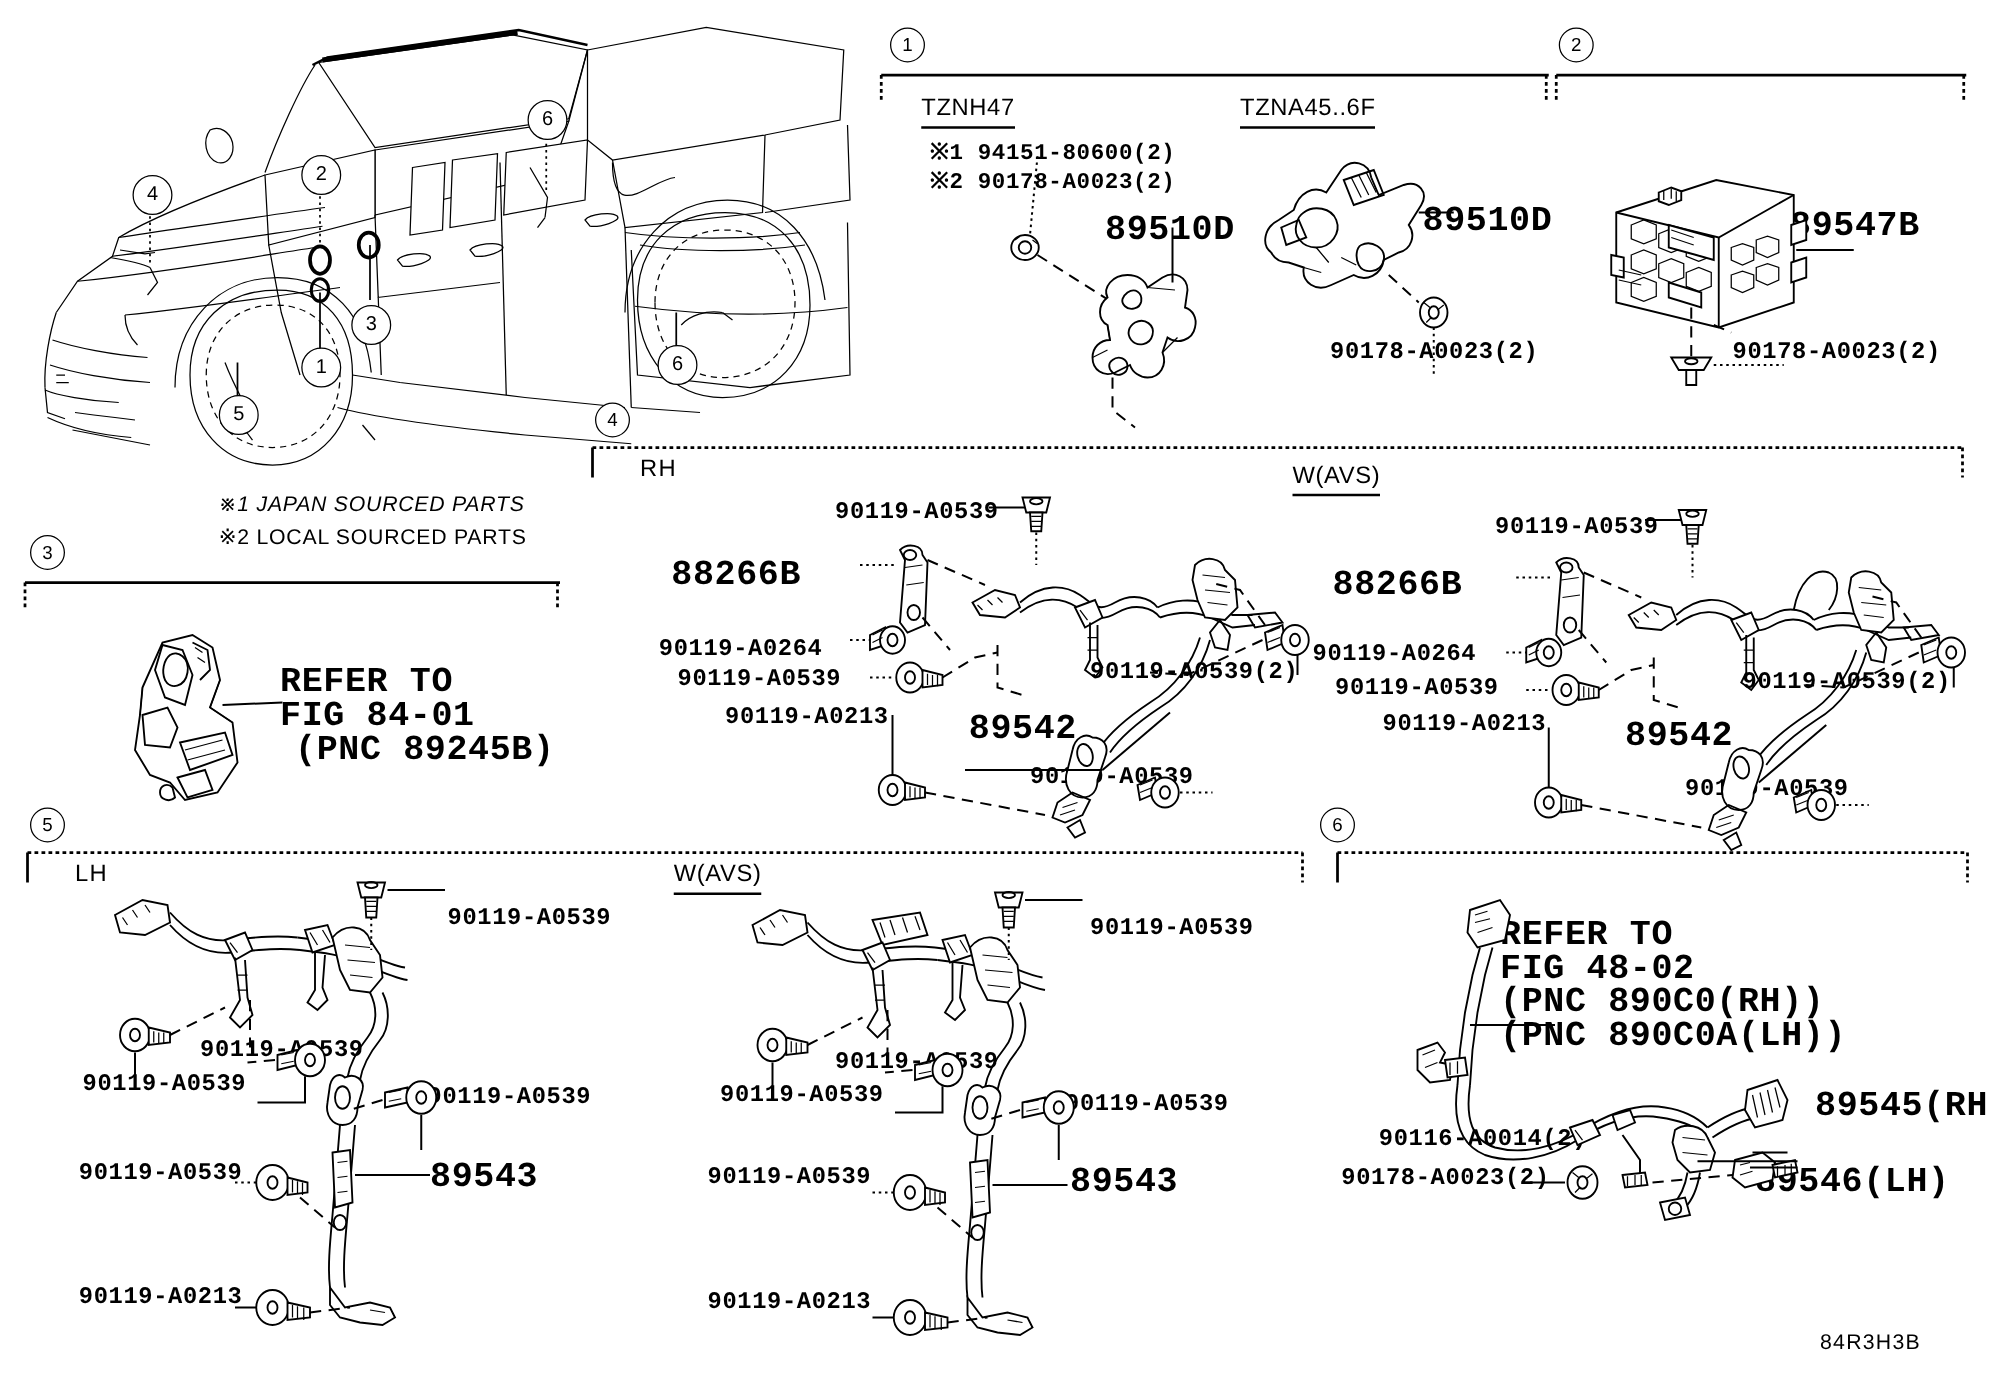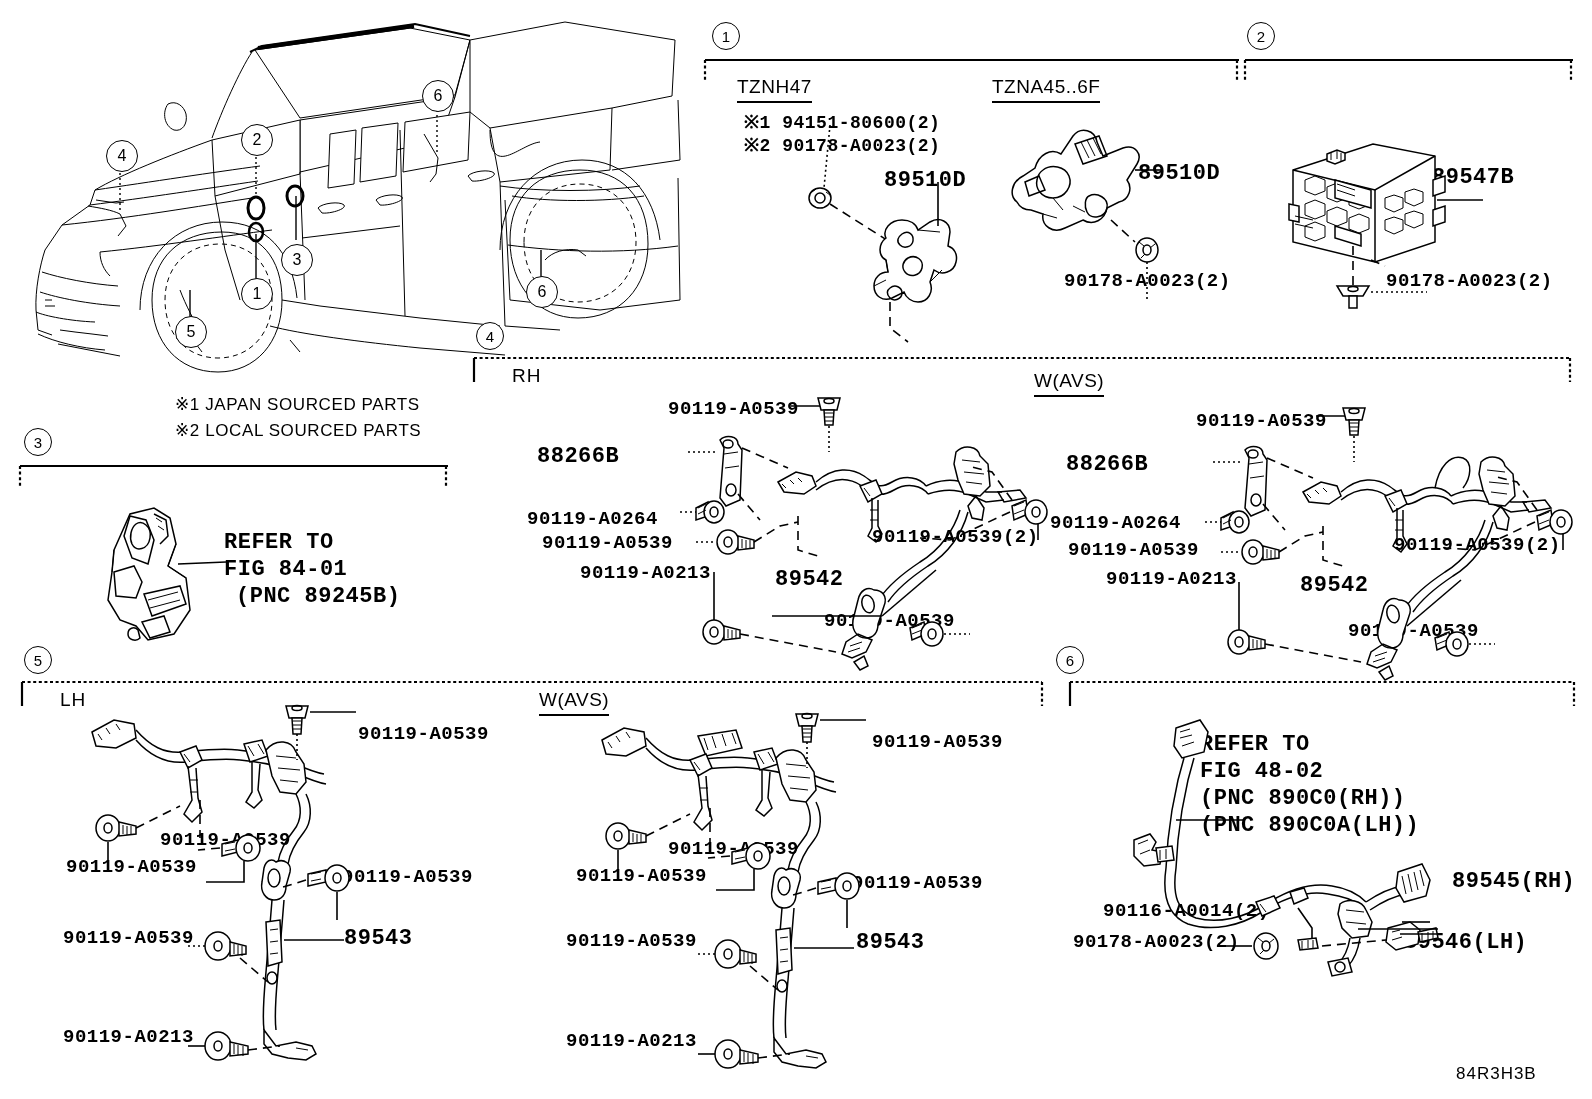--- a/index.html
+++ b/index.html
@@ -2,21 +2,21 @@
 <html><head>
 <meta charset="utf-8">
 <style>
   html,body{margin:0;padding:0;background:#fff;}
   body{width:1592px;height:1099px;position:relative;overflow:hidden;
        font-family:"Liberation Mono","DejaVu Sans Mono",monospace;color:#000;}
   .abs{position:absolute;}
   .pn{font-family:"Liberation Mono","DejaVu Sans Mono",monospace;font-weight:bold;
       font-size:19px;letter-spacing:0.5px;white-space:pre;line-height:1.25;}
   .pn.sm{font-size:18px;}
-  .pn.lg{font-size:22px;}
+  .pn.lg{font-size:28px;}
   .note{font-family:"Liberation Sans","DejaVu Sans",sans-serif;font-size:17px;
         letter-spacing:0.6px;white-space:pre;}
   .cond{font-family:"Liberation Sans","DejaVu Sans",sans-serif;font-size:19px;
         letter-spacing:0.5px;white-space:pre;padding-bottom:3px;border-bottom:2.5px solid #000;}
   .cnum{width:26px;height:26px;border:1.7px solid #000;border-radius:50%;
         display:flex;align-items:center;justify-content:center;
         font-family:"Liberation Sans","DejaVu Sans",sans-serif;font-size:15px;background:#fff;}
   .cnum.v{width:30px;height:30px;font-size:16px;}
   .rhlh{font-family:"Liberation Sans","DejaVu Sans",sans-serif;font-size:19px;letter-spacing:1px;margin-top:37px;}
   .code{font-family:"Liberation Sans","DejaVu Sans",sans-serif;font-size:17px;letter-spacing:1px;}
@@ -150,21 +150,21 @@
 <div class="abs cnum v" style="left:175px;top:316px;">
     <span>5</span>
   </div>
 <div class="abs cnum v" style="left:422px;top:80px;">
     <span>6</span>
   </div>
 <div class="abs cnum v" style="left:526px;top:276px;">
     <span>6</span>
   </div>
 
-<div class="abs note" style="left:175px;top:394px;">※1 JAPAN SOURCED PARTS</div>
+<div class="abs note" style="left:175px;top:394px;font-style:italic;">※1 JAPAN SOURCED PARTS</div>
 <div class="abs note" style="left:175px;top:420px;">※2 LOCAL SOURCED PARTS</div>
 
 <div class="abs cnum" style="left:712px;top:22px;">
     <span>1</span>
   </div>
 <svg width="540" height="40" style="left:703px;top:58px;">
   <path class="brk" d="M2,2 H536"></path>
   <path class="brkd" d="M2,2 V22"></path>
   <path class="brkd" d="M534,2 V22"></path>
 </svg>

